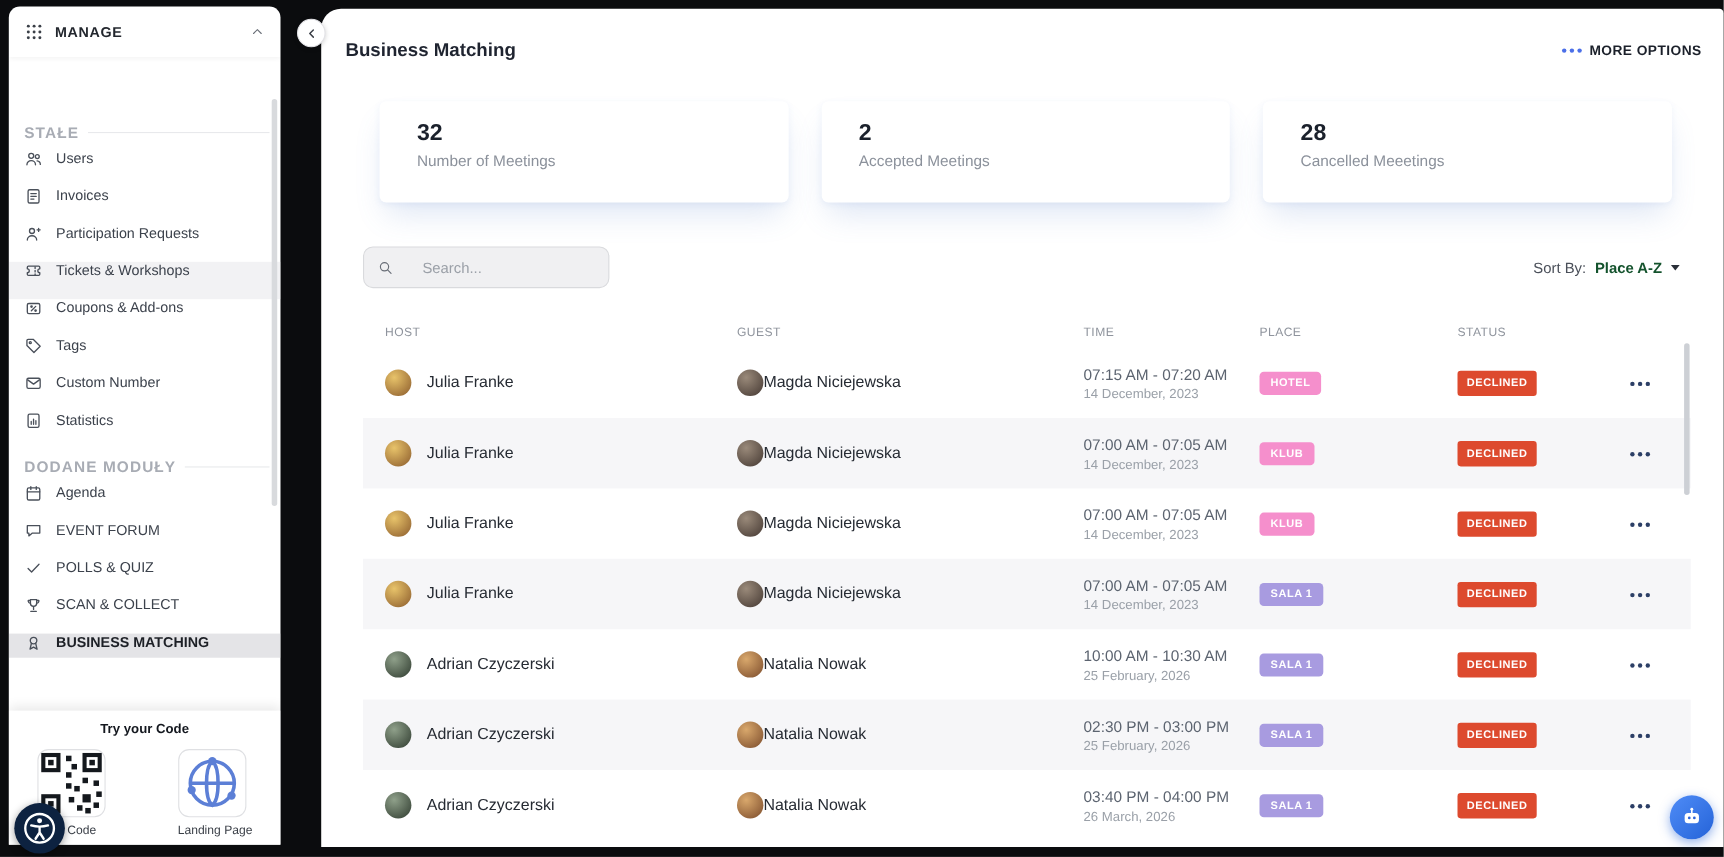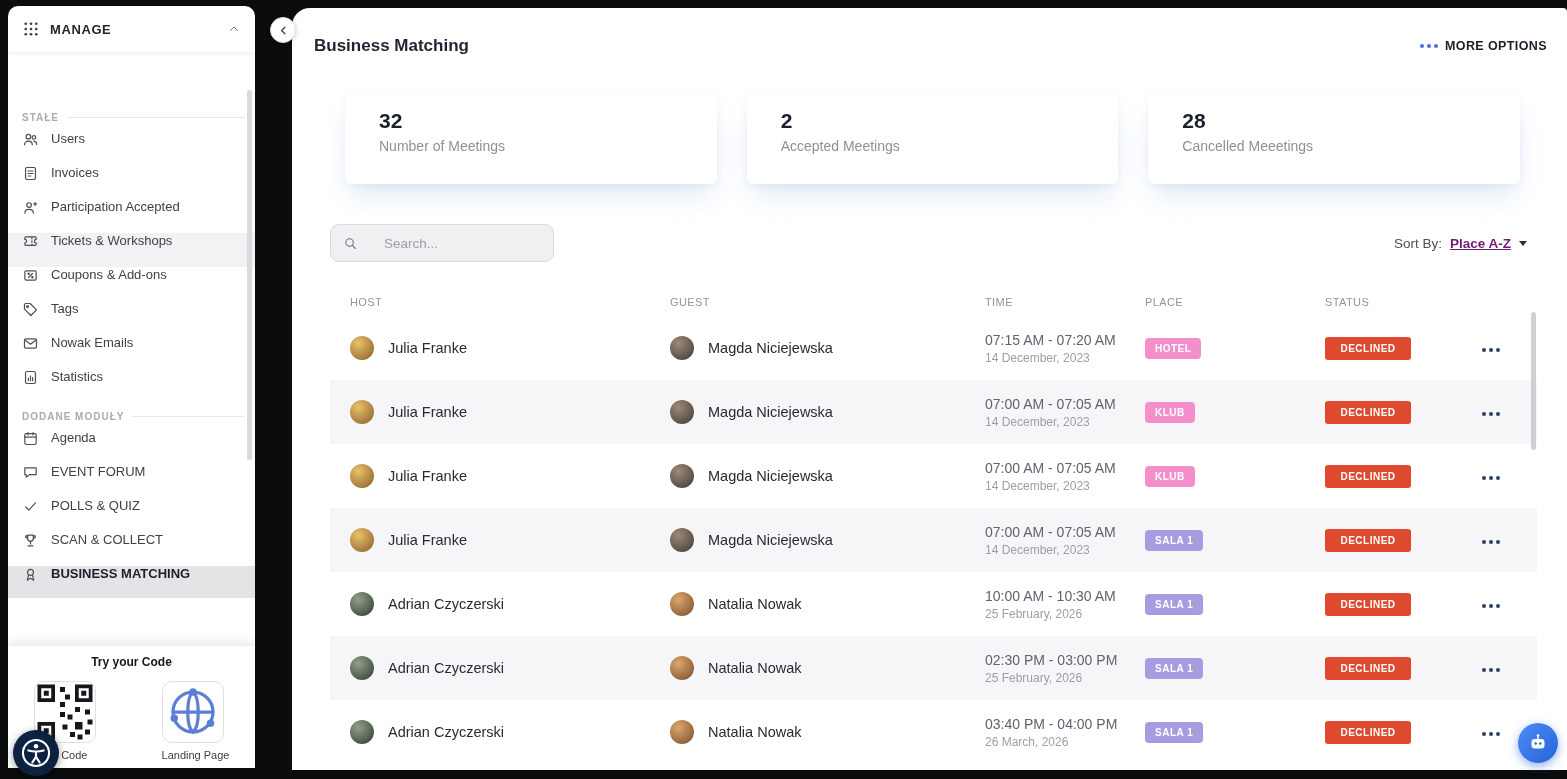--- a/index.html
+++ b/index.html
@@ -21,21 +21,21 @@
   .side-header {
     height:46px; flex:0 0 46px; display:flex; align-items:center; gap:10px;
     padding:0 14px; box-shadow:0 2px 5px rgba(0,0,0,.06); position:relative; z-index:2;
   }
   .side-header .ic { width:18px; height:18px; color:#3a3f47; }
   .side-header .ttl { font-size:13px; font-weight:bold; letter-spacing:.6px; color:#23272e; }
   .side-header .chev { margin-left:auto; width:14px; height:14px; color:#6a6f78; cursor:pointer; }
   .side-list { flex:1 1 auto; overflow:hidden; position:relative; padding-top:4px; }
   .sec-label {
     display:flex; align-items:center; gap:8px; padding:8px 0 8px 14px;
-    font-size:10px; font-weight:bold; letter-spacing:1px; color:#a8acb4;
+    font-size:14px; font-weight:bold; letter-spacing:1px; color:#a8acb4;
   }
   .sec-label i { flex:1; height:1px; background:#e8e9ec; margin-right:10px; }
   .side-item {
     height:34px; display:flex; align-items:flex-start; gap:12px; padding:0 14px;
     cursor:pointer; color:#3c424c; font-size:13px;
   }
   .side-item .ic { width:17px; height:17px; color:#4a505a; flex:0 0 17px; }
   .side-item.hl { background:#f2f2f4; }
   .side-item.active { background:#e4e4e7; font-weight:bold; color:#1d2026; }
   .side-scrollbar {
@@ -90,42 +90,42 @@
     display:flex; align-items:center; gap:10px; padding:0 12px;
   }
   .search .ic { width:15px; height:15px; color:#6a6f78; flex:0 0 15px; }
   .search input {
     border:none; outline:none; background:transparent; font-size:13.5px; color:#333;
     font-family:"Liberation Sans", sans-serif; width:100%;margin-left:16px;
   }
   .search input::placeholder { color:#9ba0a8; }
   .sort { display:flex; align-items:center; gap:8px; cursor:pointer; }
   .sort .sl { font-size:13.5px; color:#4a4f59; }
-  .sort .sv { font-size:13.5px; font-weight:bold; color:#701a75;text-decoration:underline; }
+  .sort .sv { font-size:13.5px; font-weight:bold; color:#14532d; }
   .caret { width:0; height:0; border-left:4px solid transparent; border-right:4px solid transparent; border-top:5px solid #2a2f38; }
 
   .table { margin:26px 30px 0 38px; }
   .thead, .trow { display:grid; grid-template-columns:340px 315px 160px 180px 145px 60px; align-items:center; }
   .thead { height:28px; }
   .th { font-size:11px; letter-spacing:.4px; color:#8f949d; }
   .th:first-child { padding-left:20px; }
   .trow { height:64px; }
   .trow:nth-child(even) { background:#f6f6f8; }
   .cell { font-size:14.5px; color:#262b33; }
   .cell.host { display:flex; align-items:center; gap:14px; padding-left:20px; }
-  .cell.guest { display:flex; align-items:center; gap:14px; }
+  .cell.guest { display:flex; align-items:center; gap:0; }
   .av { width:24px; height:24px; border-radius:50%; flex:0 0 24px; }
   .t1 { font-size:14px; color:#5c6470; }
   .t2 { font-size:12px; color:#9aa0a8; margin-top:3px; }
   .place {
     display:inline-block; padding:5px 10px; border-radius:4px; color:#fff;
     font-size:10px; font-weight:bold; letter-spacing:.5px;
   }
   .status {
-    display:inline-block; width:86px; text-align:center; padding:6px 0; border-radius:3px;
+    display:inline-block; width:72px; text-align:center; padding:6px 0; border-radius:3px;
     color:#fff; font-size:10px; font-weight:bold; letter-spacing:.5px;
   }
   .rowdots { display:inline-flex; gap:3px; padding:6px 4px; cursor:pointer; margin-left:8px; }
   .rowdots i { width:4px; height:4px; border-radius:50%; background:#2c3f66; }
 
   .table-scrollbar {
     position:absolute; right:31px; top:304px; width:5px; height:138px;
     background:#cdd0d5; border-radius:3px;
   }
 
@@ -195,21 +195,21 @@
          <span class="lbl">Invoices</span>
        </div>
       <div class="side-item">
          <span class="ic">
           <svg viewBox="0 0 24 24" fill="none" stroke="currentColor" stroke-width="1.7" stroke-linecap="round" stroke-linejoin="round">
             <circle cx="10" cy="8.5" r="3.2"></circle>
             <path d="M4 20c0-3.2 2.7-5.4 6-5.4s6 2.2 6 5.4"></path>
             <path d="M18.5 5v4M16.5 7h4"></path>
           </svg>
         </span>
-         <span class="lbl">Participation Accepted</span>
+         <span class="lbl">Participation Requests</span>
        </div>
       <div class="side-item hl">
          <span class="ic">
           <svg viewBox="0 0 24 24" fill="none" stroke="currentColor" stroke-width="1.7" stroke-linecap="round" stroke-linejoin="round">
             <path d="M4 9V7a1.5 1.5 0 011.5-1.5h13A1.5 1.5 0 0120 7v2a2.5 2.5 0 000 5v2a1.5 1.5 0 01-1.5 1.5h-13A1.5 1.5 0 014 16v-2a2.5 2.5 0 000-5z"></path>
             <path d="M14 6.5v2M14 11v2M14 15.5v2" stroke-dasharray="2 2"></path>
           </svg>
         </span>
          <span class="lbl">Tickets &amp; Workshops</span>
        </div>
@@ -233,21 +233,21 @@
         </span>
          <span class="lbl">Tags</span>
        </div>
       <div class="side-item">
          <span class="ic">
           <svg viewBox="0 0 24 24" fill="none" stroke="currentColor" stroke-width="1.7" stroke-linecap="round" stroke-linejoin="round">
             <rect x="3.5" y="5.5" width="17" height="13" rx="2"></rect>
             <path d="M4.5 7.5l7.5 5.5 7.5-5.5"></path>
           </svg>
         </span>
-         <span class="lbl">Nowak Emails</span>
+         <span class="lbl">Custom Number</span>
        </div>
       <div class="side-item">
          <span class="ic">
           <svg viewBox="0 0 24 24" fill="none" stroke="currentColor" stroke-width="1.7" stroke-linecap="round" stroke-linejoin="round">
             <rect x="5" y="3.5" width="14" height="17" rx="2"></rect>
             <path d="M9 16.5V13M12 16.5V10M15 16.5V12"></path>
           </svg>
         </span>
          <span class="lbl">Statistics</span>
        </div>

